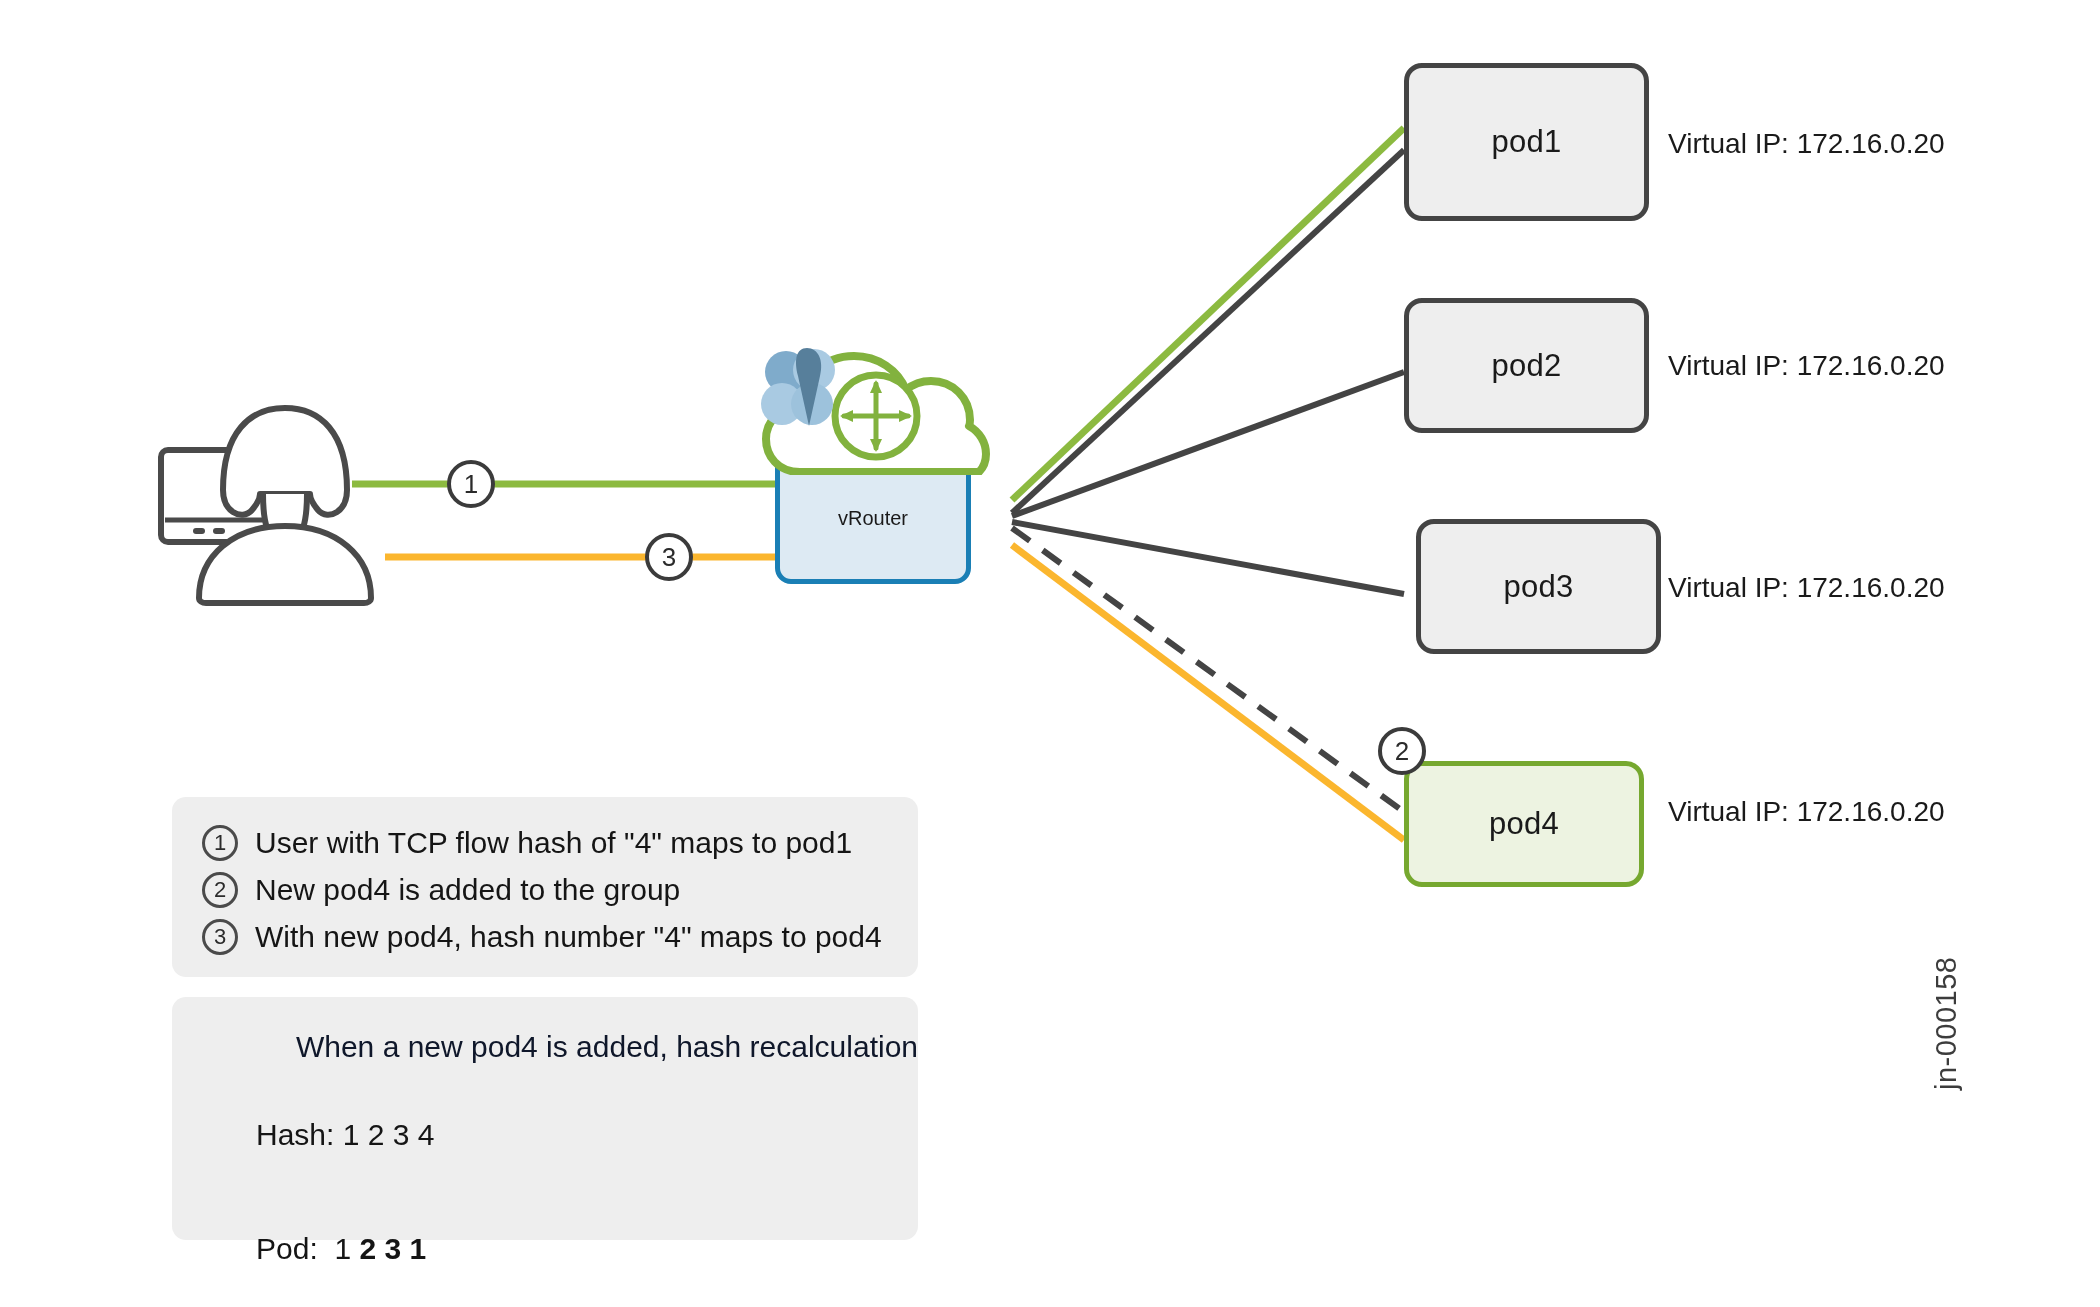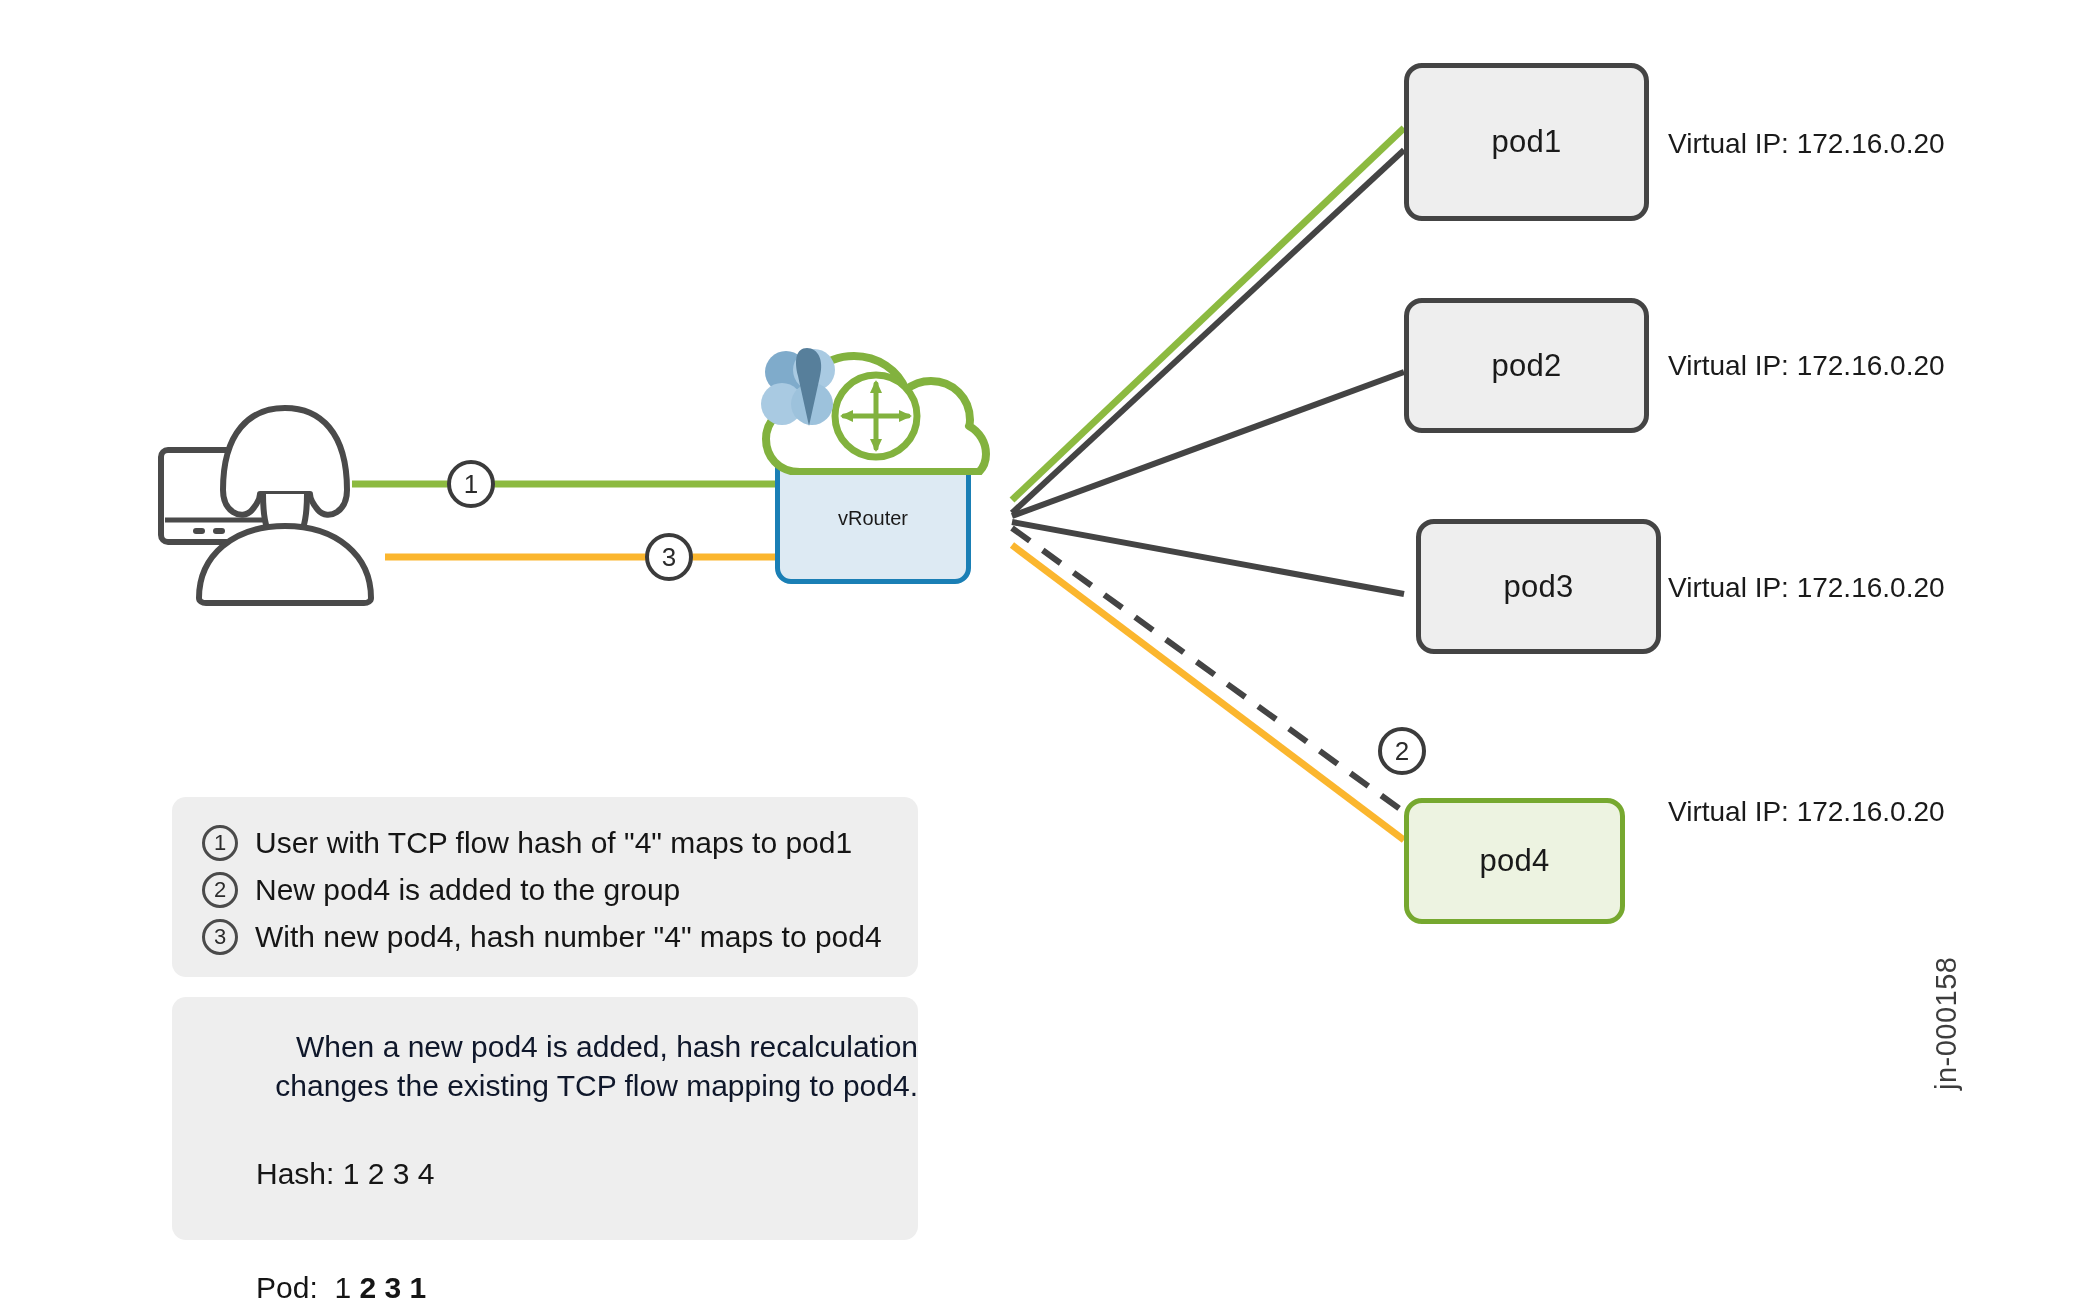--- a/index.html
+++ b/index.html
@@ -268,21 +268,21 @@
   <div class="pod" style="left:1404px; top:298px; width:245px; height:135px;">
     <span>pod2</span>
   </div>
   <div class="pod-ip" style="left:1668px; top:350px;">Virtual IP: 172.16.0.20</div>
 
   <div class="pod" style="left:1404px; top:519px; width:245px; height:135px;margin-left:12px;">
     <span>pod3</span>
   </div>
   <div class="pod-ip" style="left:1668px; top:572px;">Virtual IP: 172.16.0.20</div>
 
-  <div class="pod new-pod" style="left:1404px; top:798px; width:221px; height:126px;">
+  <div class="pod new-pod" style="left:1404px; top:761px; width:240px; height:126px;">
     <span>pod4</span>
   </div>
   <div class="pod-ip" style="left:1668px; top:796px;">Virtual IP: 172.16.0.20</div>
 
   <div class="step-badge" style="left:447px; top:460px;">
     <span>1</span>
   </div>
   <div class="step-badge" style="left:645px; top:533px;">
     <span>3</span>
   </div>
@@ -300,21 +300,20 @@
       <span class="legend-text">New pod4 is added to the group</span>
     </div>
     <div class="legend-row">
       <span class="legend-num">3</span>
       <span class="legend-text">With new pod4, hash number "4" maps to pod4</span>
     </div>
   </div>
 
   <div class="panel" id="note-panel">
     <div class="note-line">When a new pod4 is added, hash recalculation</div>
-    <div class="note-line">changes the existing TCP flow mapping to pod4.</div>
     <div class="note-gap"></div>
     <div class="mono-row">
       <span class="lbl">Hash:</span><span> </span><span>1 2 3 4</span><b></b>
     </div>
     <div class="mono-row">
       <span class="lbl">Pod:</span><span>  </span><span>1 </span><b>2 3 1</b>
     </div>
 
   </div>
 

